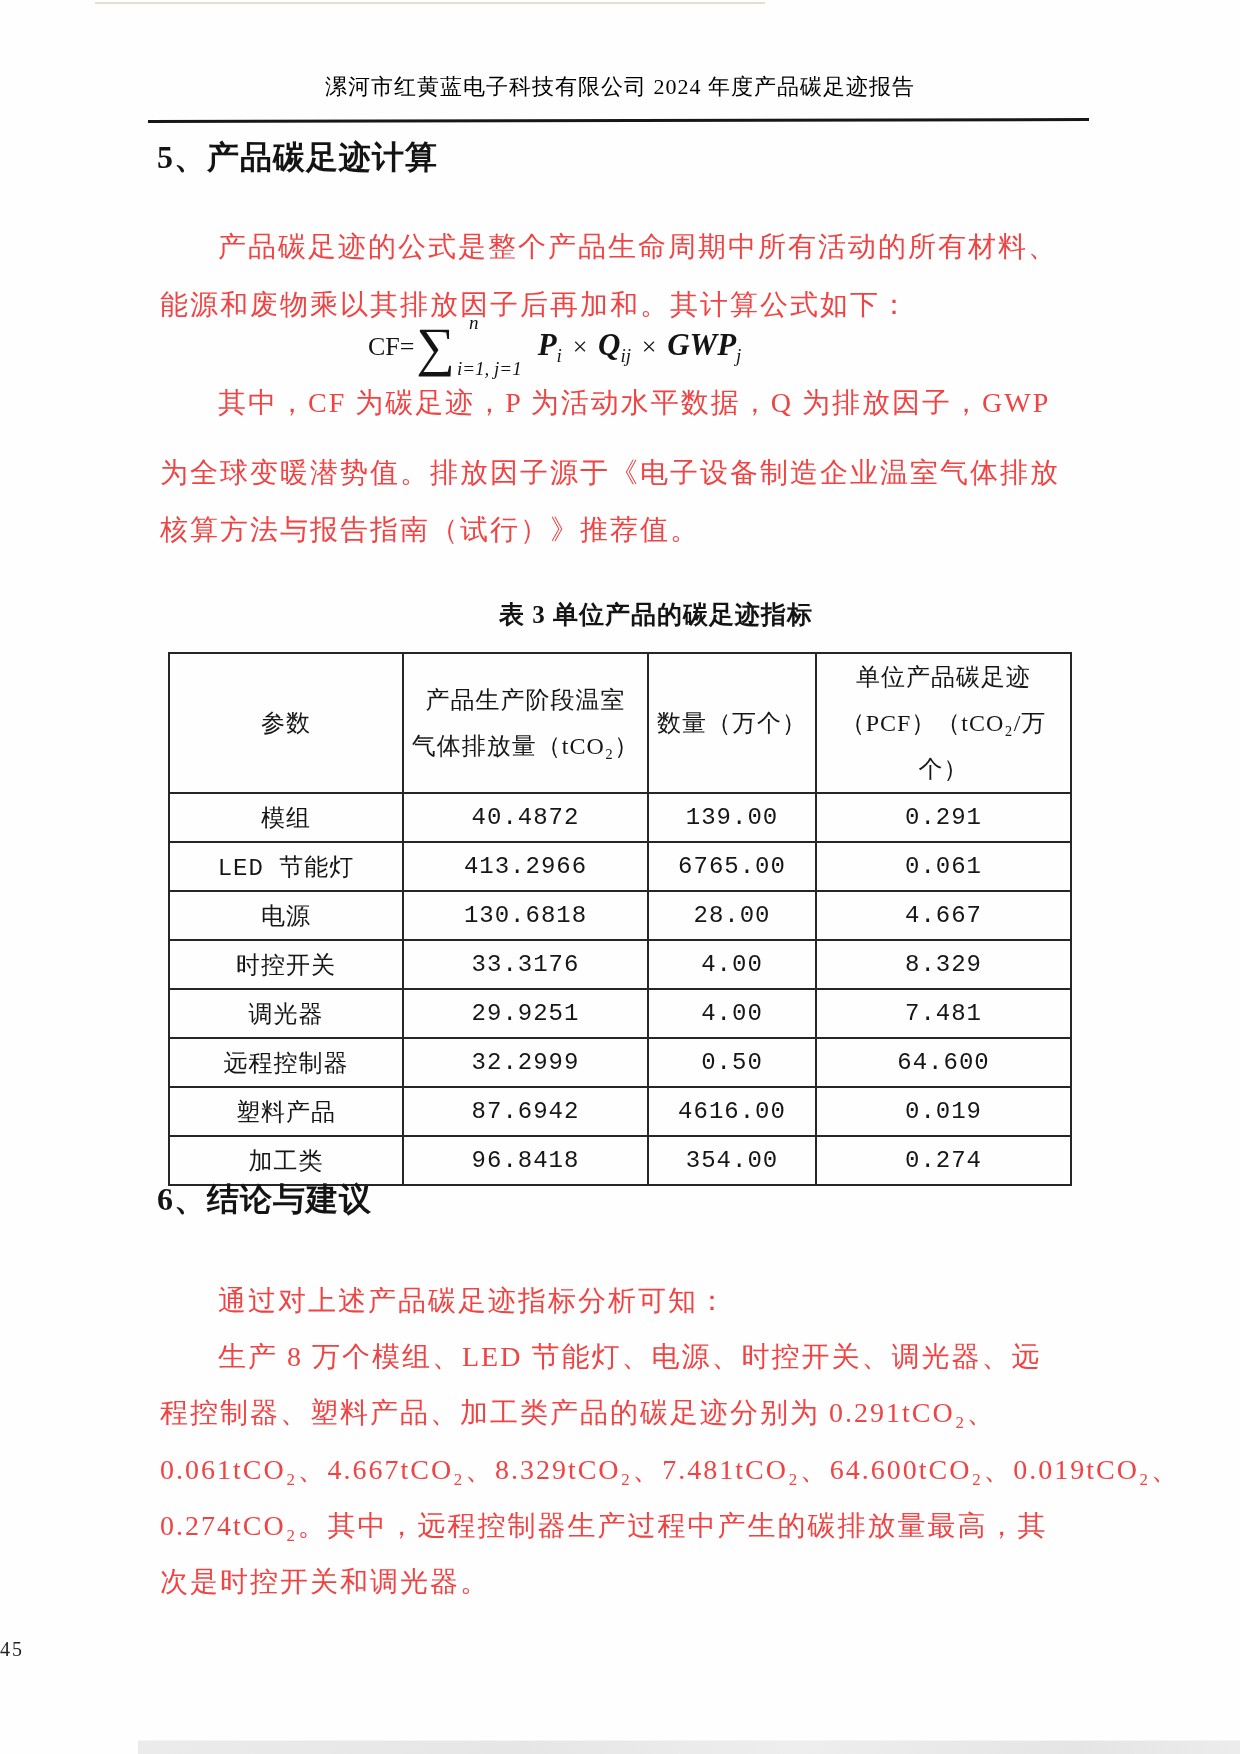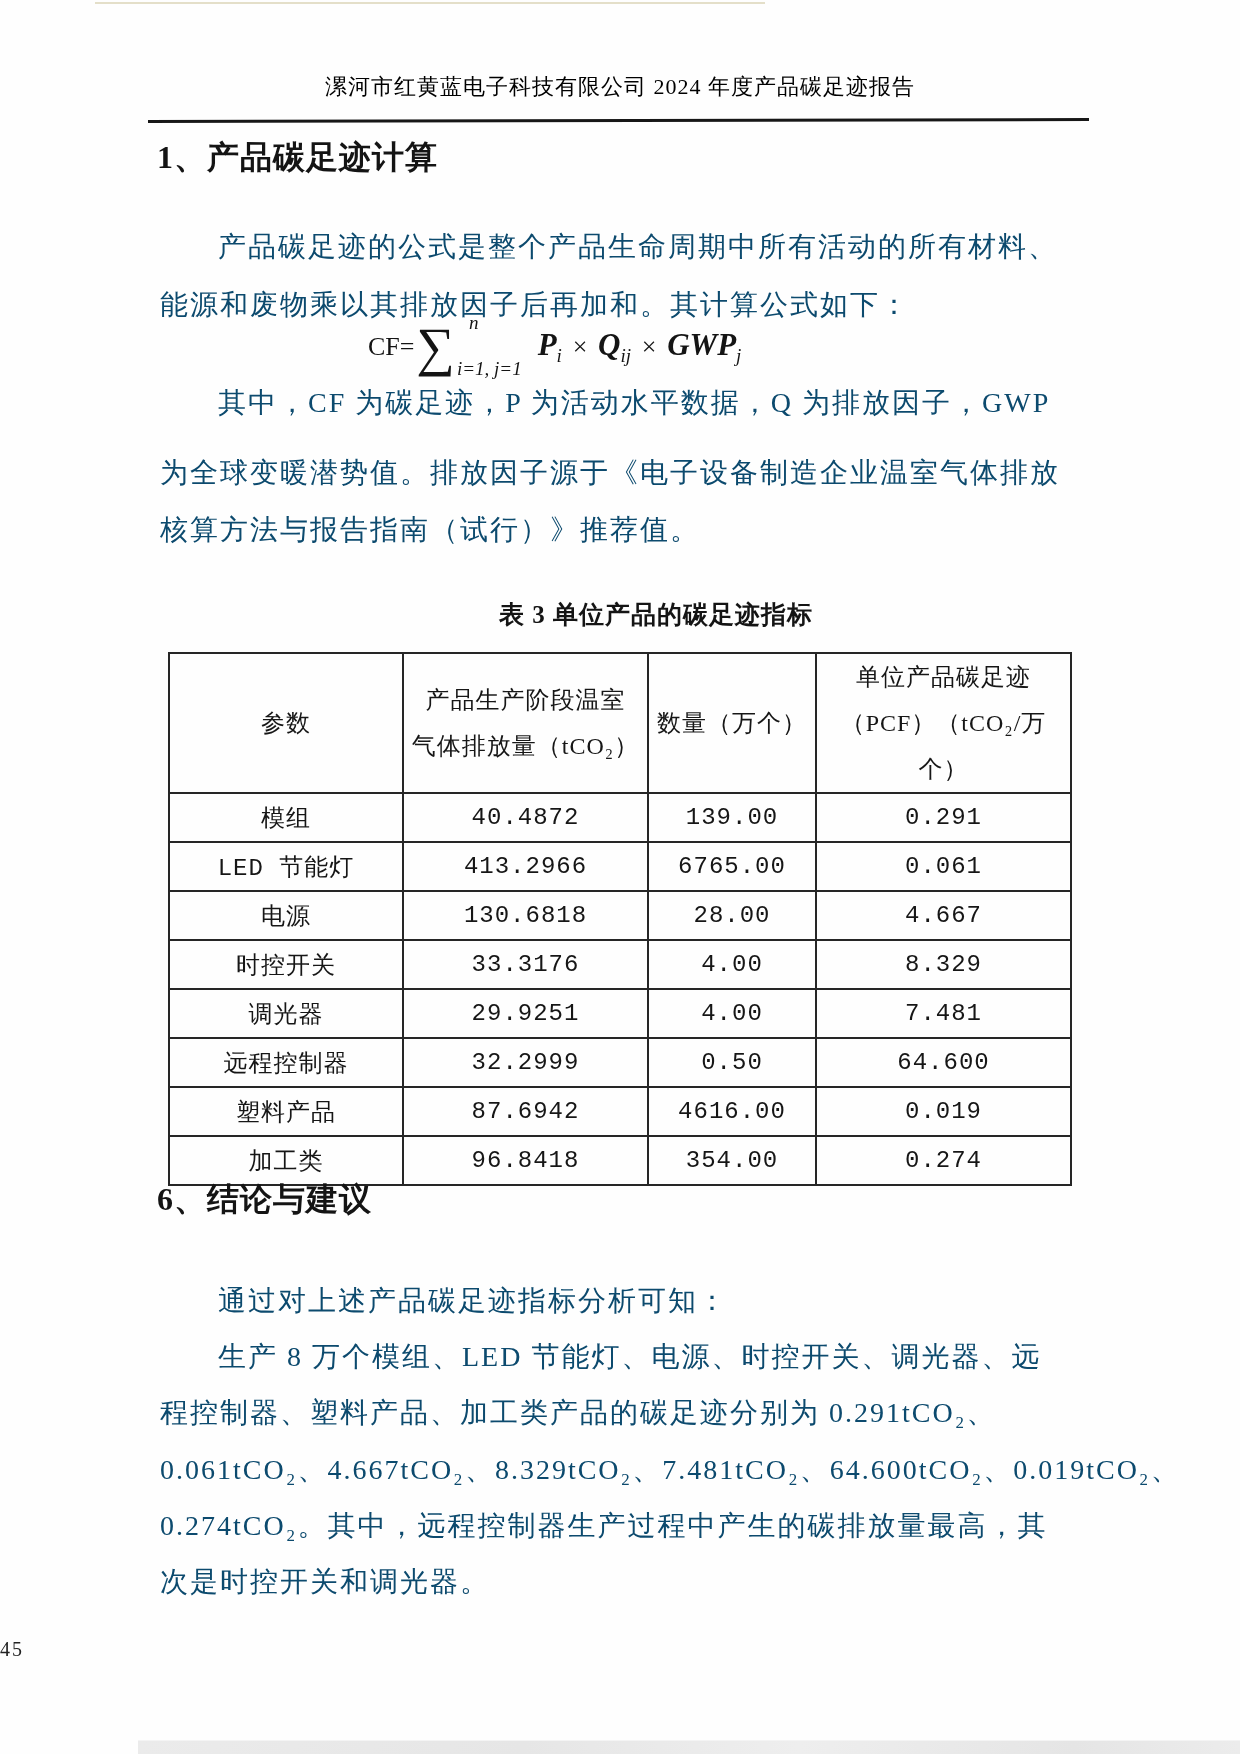--- a/index.html
+++ b/index.html
@@ -26,21 +26,21 @@
     background: #171717; transform: rotate(-0.12deg);
   }
   .sec-title {
     position: absolute; left: 157px;
     font-size: 32px; font-weight: bold; letter-spacing: 1px;
     color: #141414;
   }
   .line {
     position: absolute; left: 160px;
     font-size: 28px; letter-spacing: 2px; white-space: nowrap;
-    color: #0c4a6e;
+    color: #ef4444;
   }
   .indent { padding-left: 58px; }
   .formula {
     position: absolute; top: 316px; left: 368px;
     display: flex; align-items: center; font-size: 30px; color: #141414;
   }
   .formula .cf { letter-spacing: 0; font-size: 26px; }
   .formula .sigma { font-size: 54px; line-height: 1; margin-left: 2px; }
   .formula .limits {
     display: flex; flex-direction: column; justify-content: space-between;
@@ -81,21 +81,21 @@
 </head>
 <body>
 
 <div class="page">
 
   <div class="top-artifact"></div>
 
   <div class="hdr-title">漯河市红黄蓝电子科技有限公司 2024 年度产品碳足迹报告</div>
   <div class="hdr-rule"></div>
 
-  <div class="sec-title" style="top:136px">1、产品碳足迹计算</div>
+  <div class="sec-title" style="top:136px">5、产品碳足迹计算</div>
 
   <div class="line indent" style="top:228px">产品碳足迹的公式是整个产品生命周期中所有活动的所有材料、</div>
   <div class="line" style="top:286px">能源和废物乘以其排放因子后再加和。其计算公式如下：</div>
 
   <div class="formula">
     <span class="cf">CF=</span>
     <span class="sigma">∑</span>
     <span class="limits">
       <span class="up">n</span>
       <span class="low">i=1, j=1</span>

